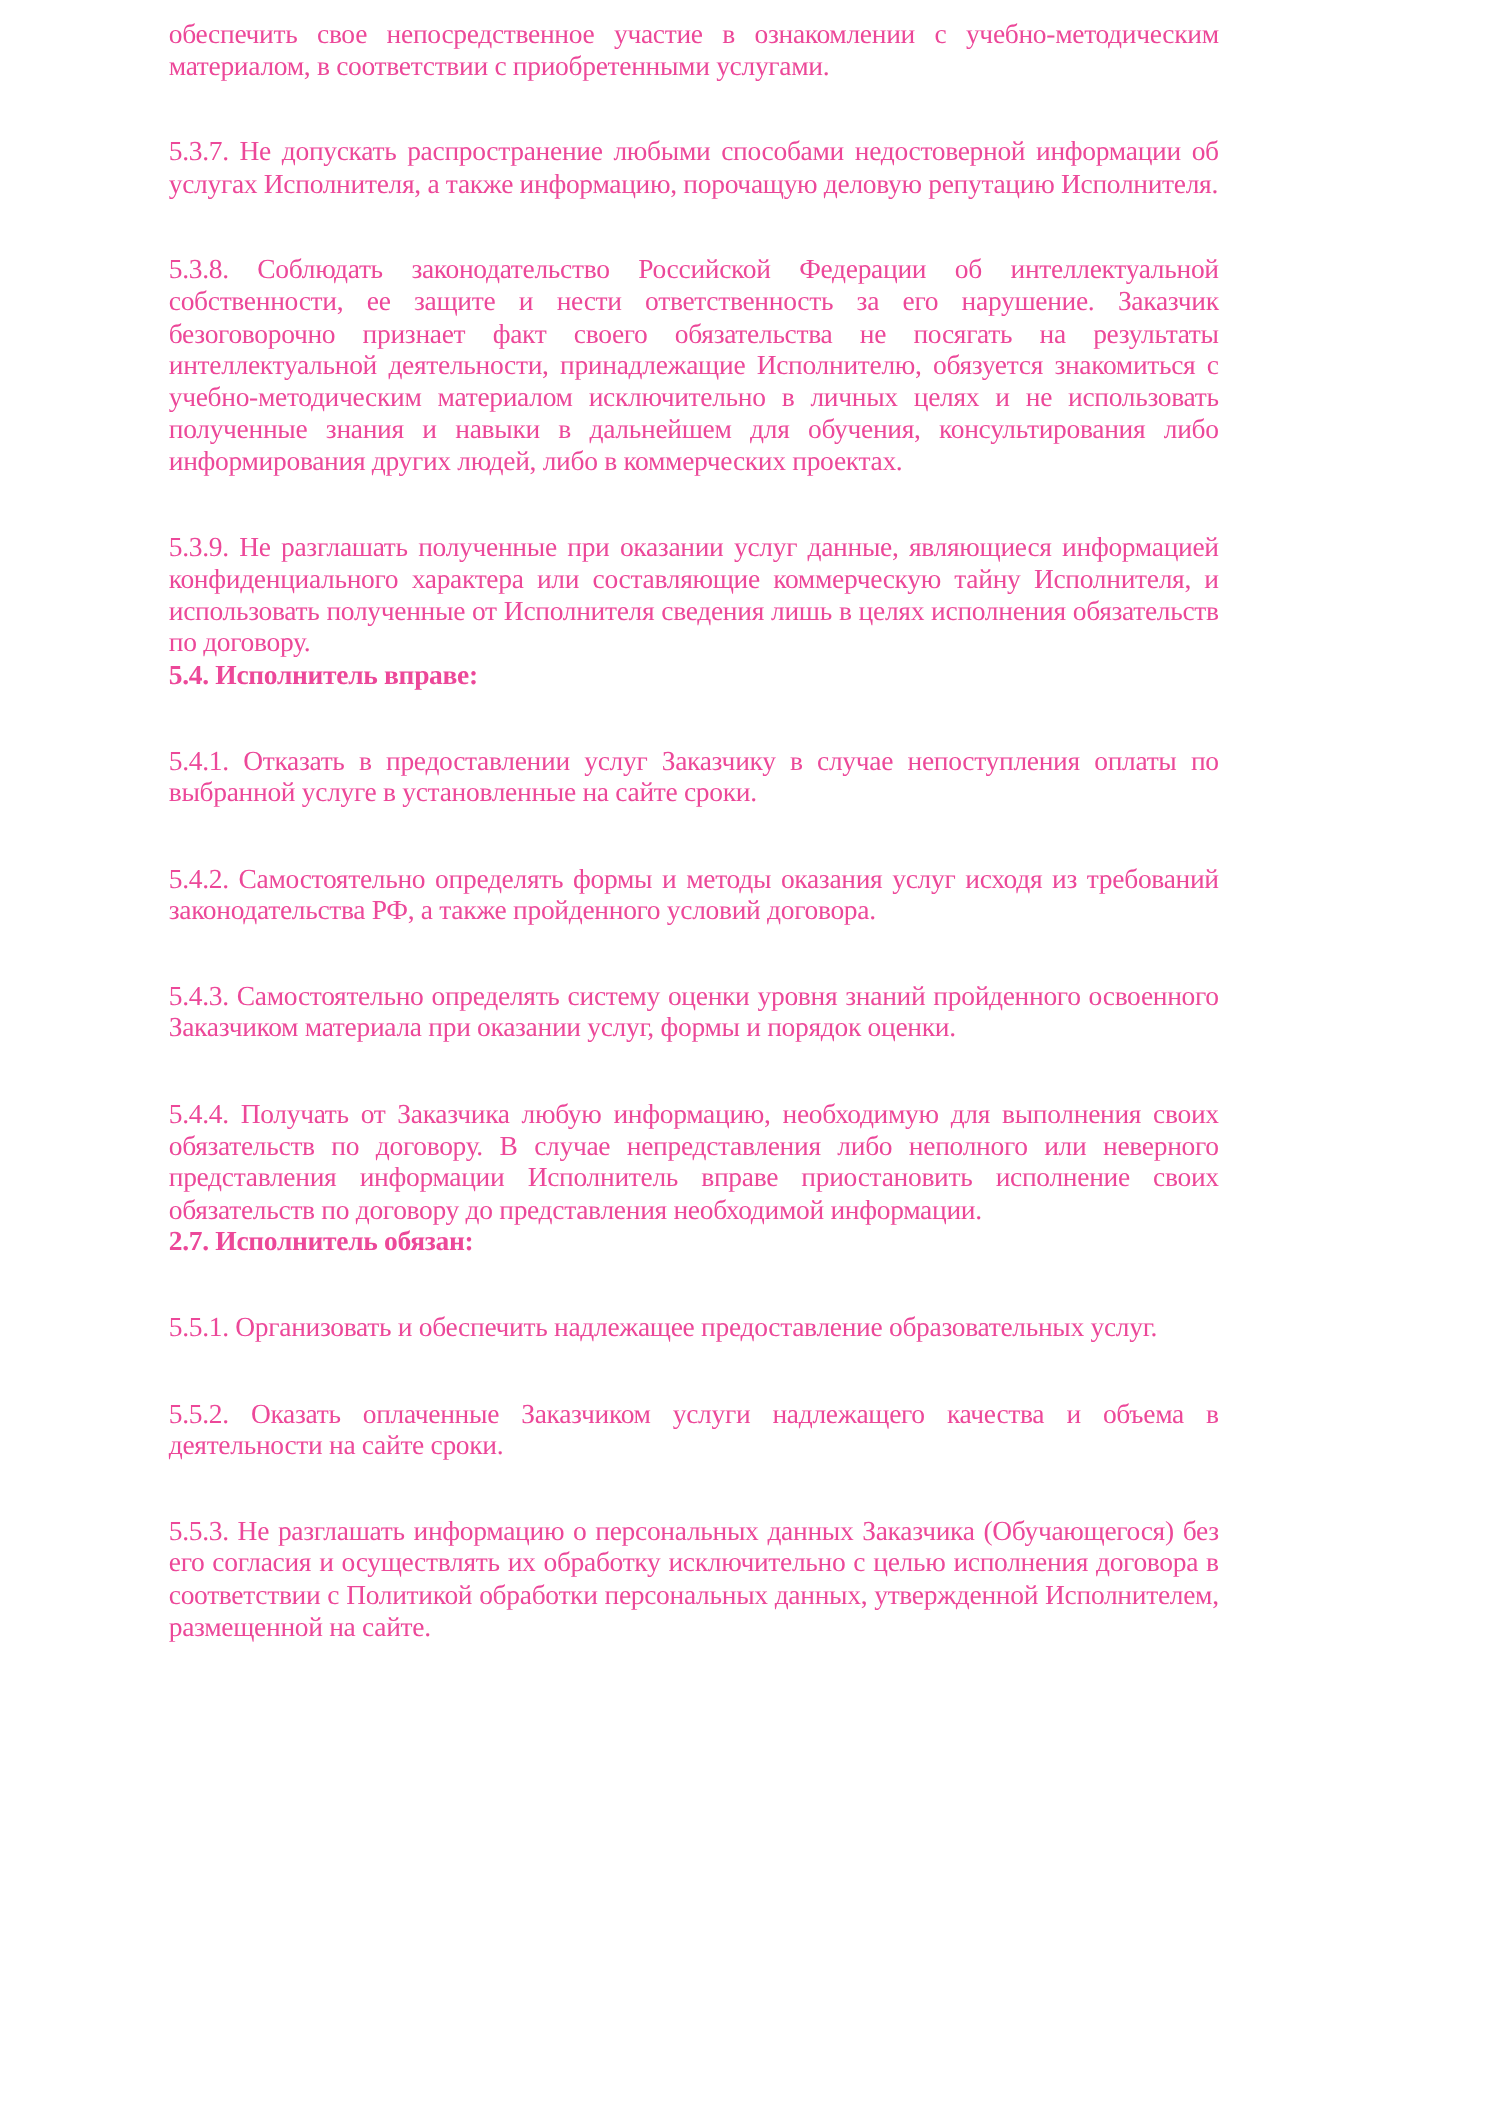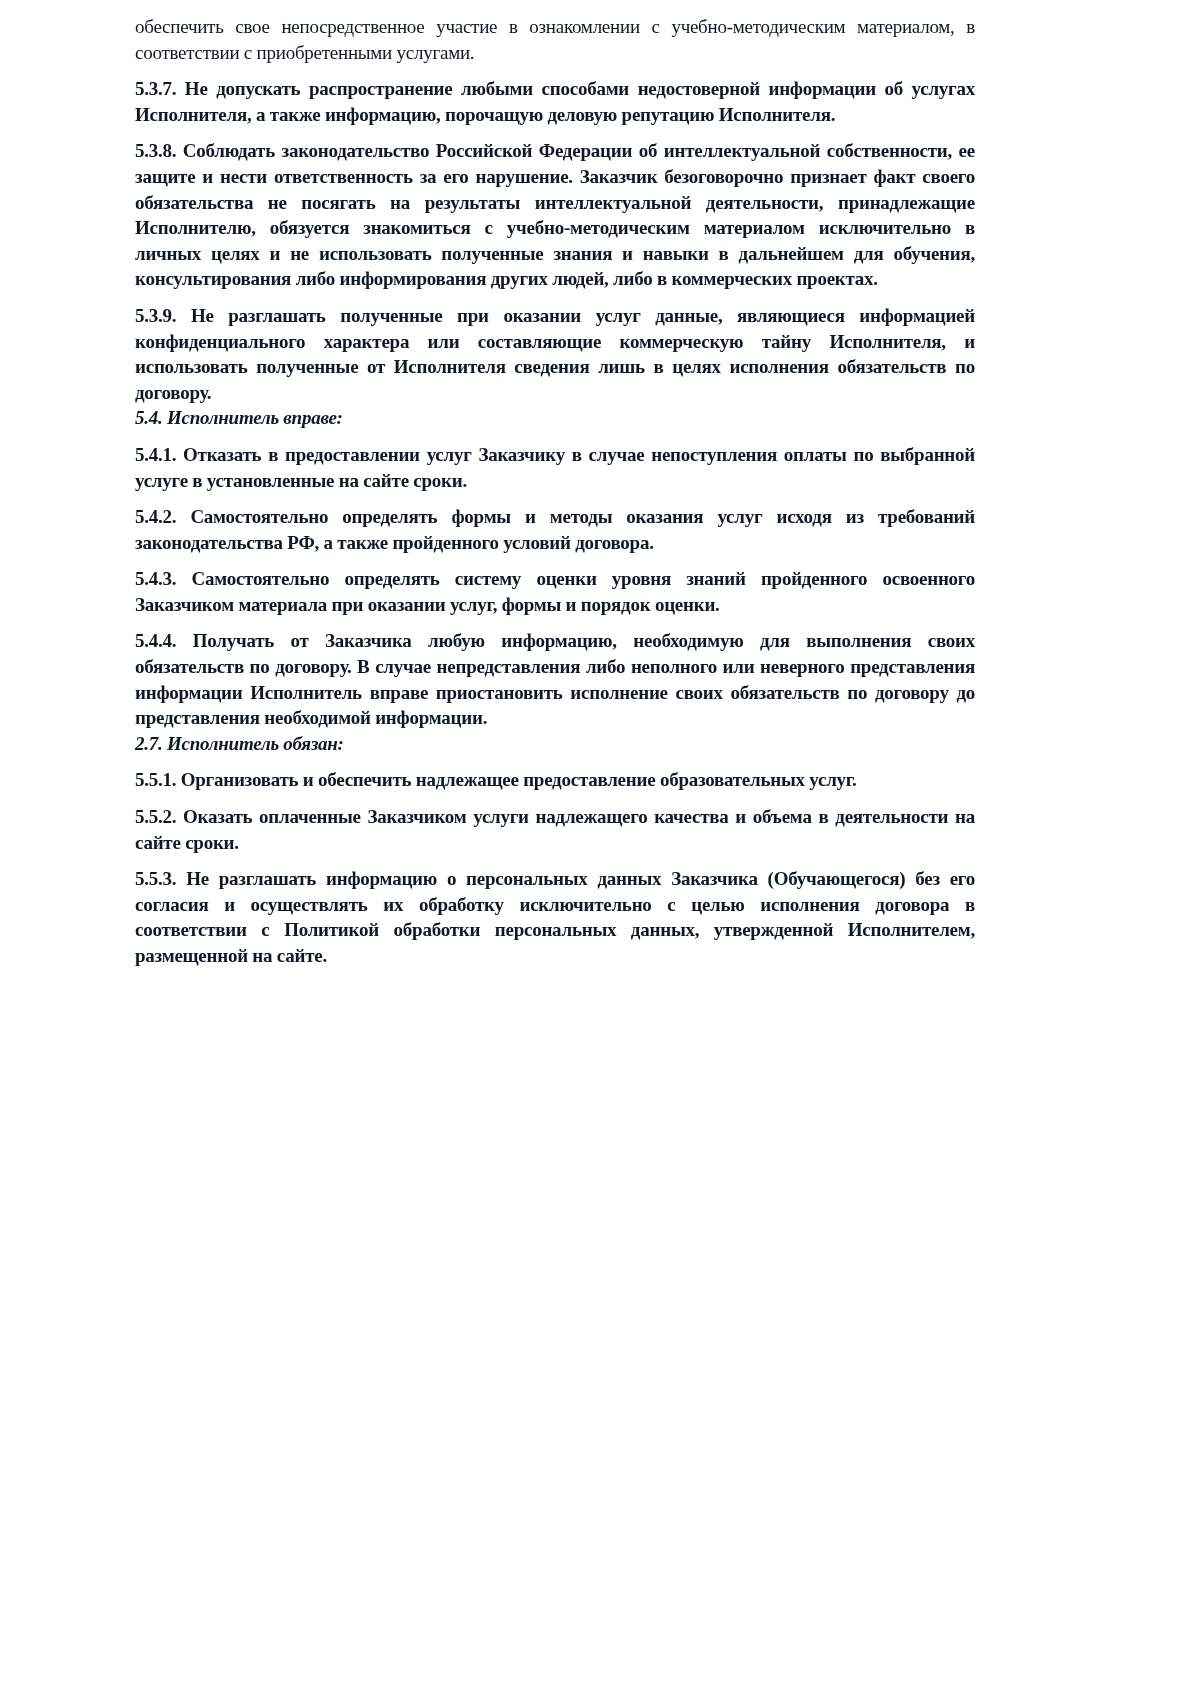--- a/index.html
+++ b/index.html
@@ -12,36 +12,35 @@
       height: 1697px;
       position: relative;
       overflow: hidden;
     }
     .page {
       position: absolute;
       left: 135px;
       top: 14px;
       width: 840px;
       font-family: "Liberation Serif", serif;
-      font-size: 19px;
+      font-size: 22px;
       line-height: 25.6px;
-      color: #0f172a;
+      color: #ec4899;
       letter-spacing: -0.25px;
     }
     .para {
       margin: 0;
       text-align: justify;
       text-align-last: left;
     }
-    .gap1 { margin-top: 11px; font-weight: bold; }
+    .gap1 { margin-top: 43px; }
     .gap-head { margin-top: 51px; }
     .heading {
       margin: 0;
       font-weight: bold;
-      font-style: italic;
     }
   </style>
 </head>
 <body>
 
 <div class="page">
 
   <p class="para">обеспечить свое непосредственное участие в ознакомлении с учебно-методическим материалом, в соответствии с приобретенными услугами.</p>
 
   <p class="para gap1">5.3.7. Не допускать распространение любыми способами недостоверной информации об услугах Исполнителя, а также информацию, порочащую деловую репутацию Исполнителя.</p>

